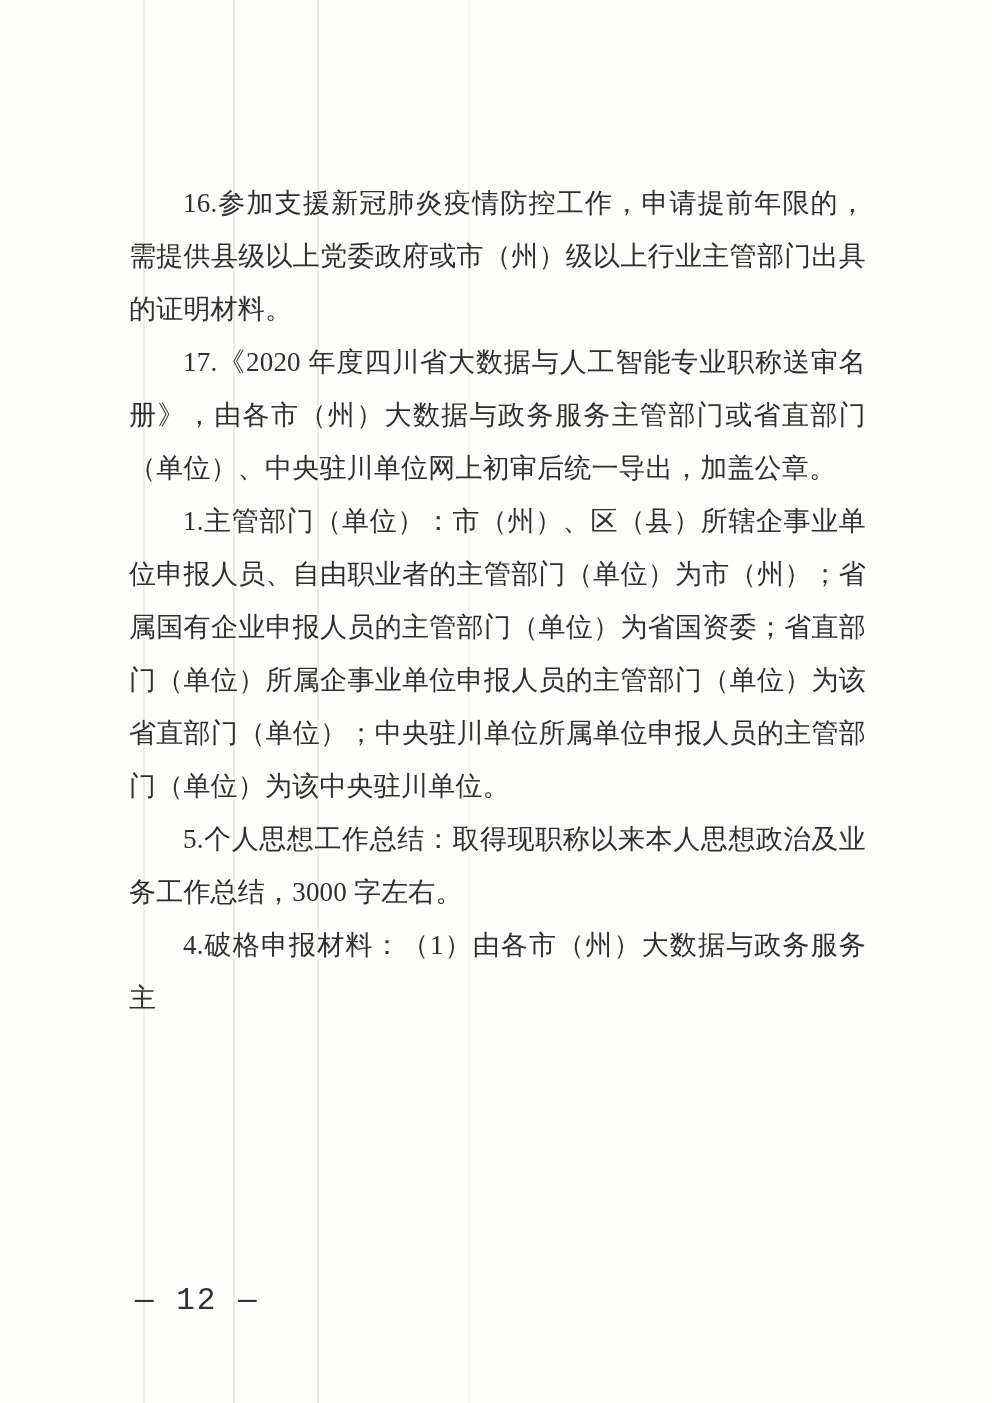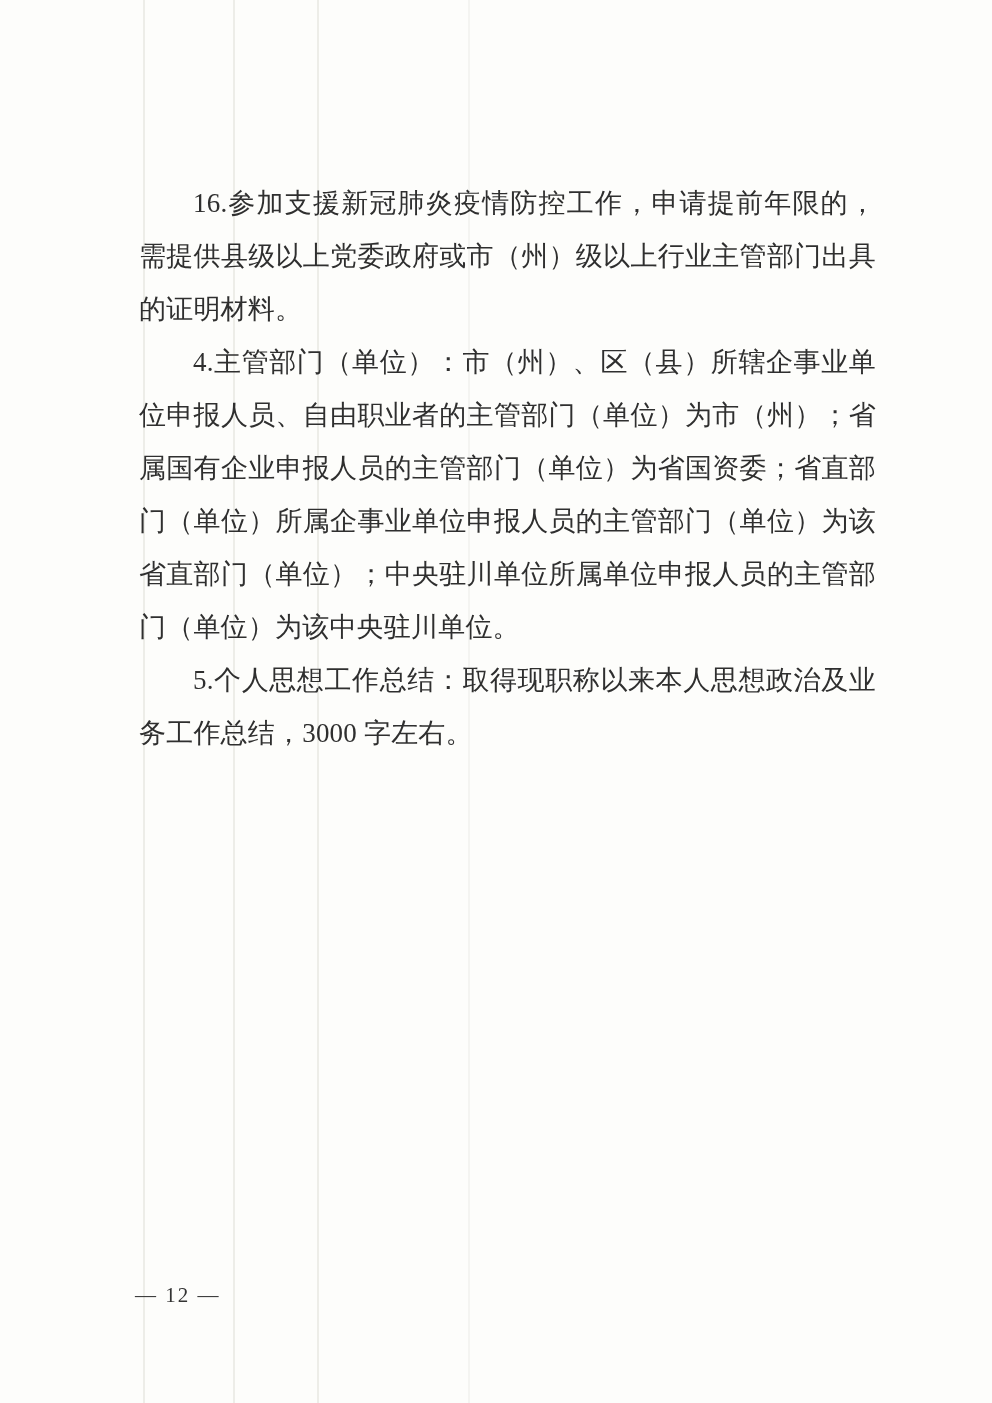--- a/index.html
+++ b/index.html
@@ -30,53 +30,55 @@
     pointer-events: none;
   }
   .streak.s1 { left: 143px; }
   .streak.s2 { left: 233px; }
   .streak.s3 { left: 317px; }
   .streak.s4 { left: 468px; opacity: 0.5; }
 
   .content {
     position: absolute;
     top: 177px;
-    left: 139px;
+    left: 129px;
     width: 737px;
   }
   .content p {
     margin: 0;
     font-size: 27px;
     line-height: 53px;
     color: #2f2f2f;
     text-align: justify;
     text-justify: inter-ideograph;
     text-indent: 2em;
     letter-spacing: 0.2px;
     word-break: break-all;
   }
   .page-number {
     position: absolute;
     left: 135px;
     top: 1283px;
-    font-size: 21px;
+    font-size: 31px;
     color: #333333;
     letter-spacing: 2px;
-    font-family: Liberation Serif, serif;
+    font-family: Liberation Mono, monospace;
   }
 </style>
 </head>
 <body>
 
 <div class="page">
   <div class="streak s1"></div>
   <div class="streak s2"></div>
   <div class="streak s3"></div>
   <div class="streak s4"></div>
 
   <div class="content">
     <p>16.参加支援新冠肺炎疫情防控工作，申请提前年限的，需提供县级以上党委政府或市（州）级以上行业主管部门出具的证明材料。</p>
-    <p>4.主管部门（单位）：市（州）、区（县）所辖企事业单位申报人员、自由职业者的主管部门（单位）为市（州）；省属国有企业申报人员的主管部门（单位）为省国资委；省直部门（单位）所属企事业单位申报人员的主管部门（单位）为该省直部门（单位）；中央驻川单位所属单位申报人员的主管部门（单位）为该中央驻川单位。</p>
+    <p>17.《2020 年度四川省大数据与人工智能专业职称送审名册》，由各市（州）大数据与政务服务主管部门或省直部门（单位）、中央驻川单位网上初审后统一导出，加盖公章。</p>
+    <p>1.主管部门（单位）：市（州）、区（县）所辖企事业单位申报人员、自由职业者的主管部门（单位）为市（州）；省属国有企业申报人员的主管部门（单位）为省国资委；省直部门（单位）所属企事业单位申报人员的主管部门（单位）为该省直部门（单位）；中央驻川单位所属单位申报人员的主管部门（单位）为该中央驻川单位。</p>
     <p>5.个人思想工作总结：取得现职称以来本人思想政治及业务工作总结，3000 字左右。</p>
+    <p>4.破格申报材料：（1）由各市（州）大数据与政务服务主</p>
   </div>
 
   <div class="page-number">— 12 —</div>
 </div>
 
 </body></html>

